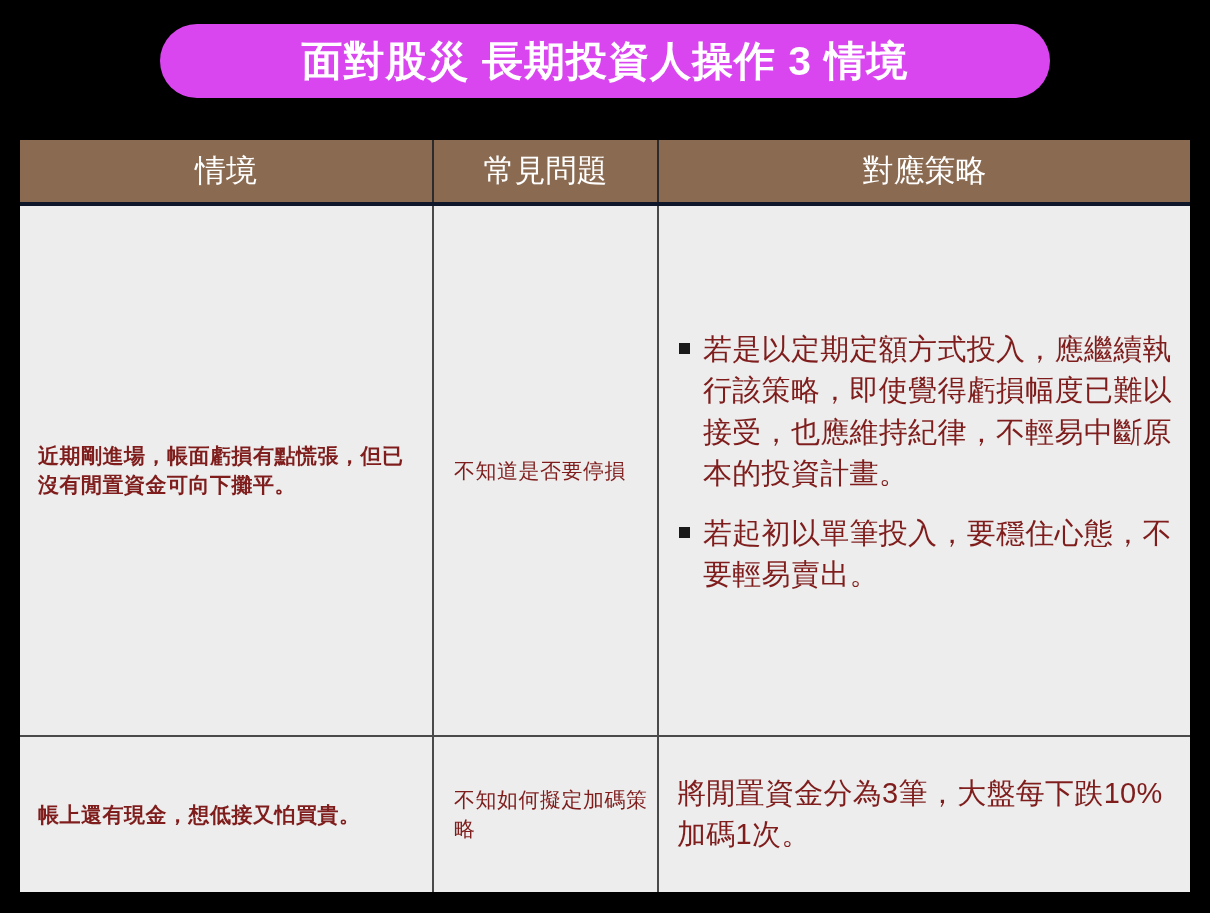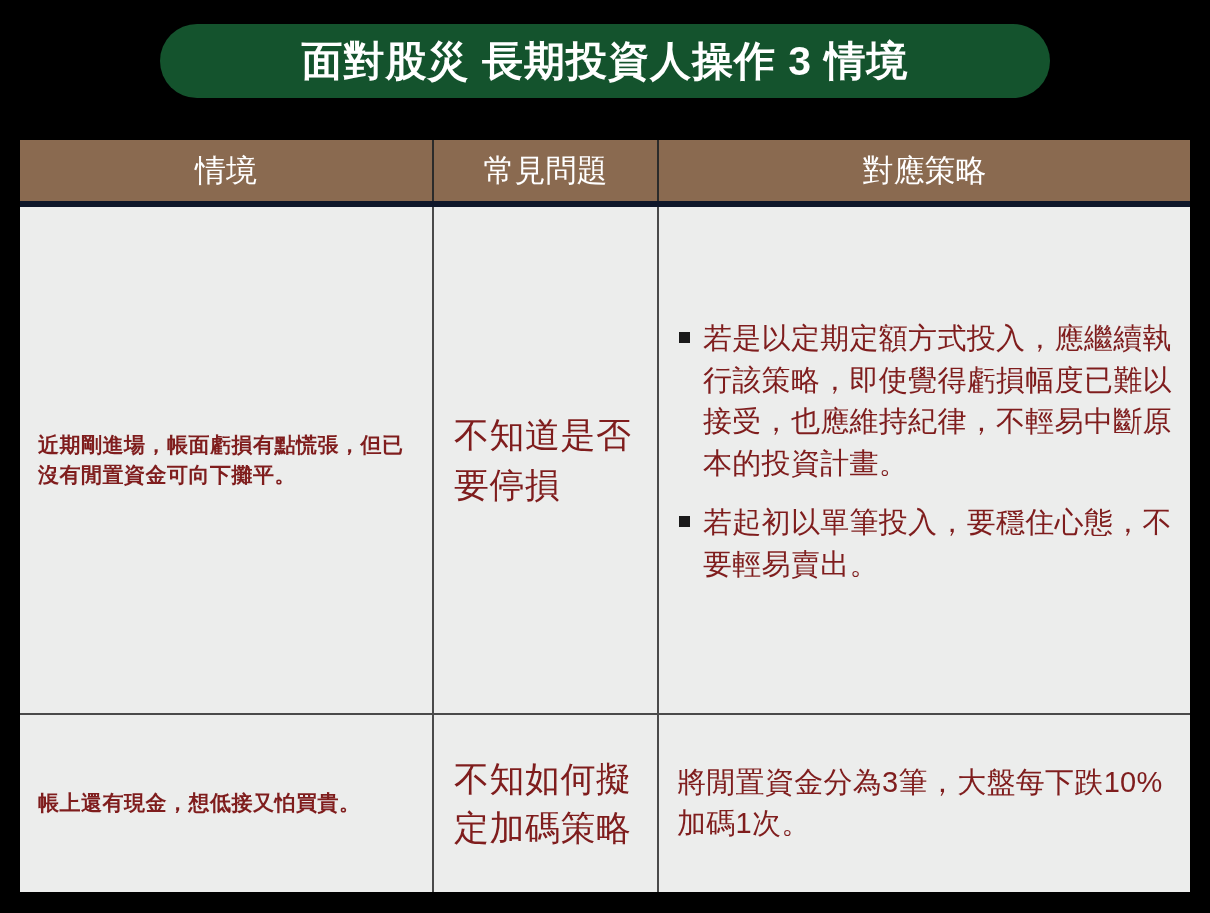--- a/index.html
+++ b/index.html
@@ -21,21 +21,21 @@
     background: #000000;
   }
 
   
   .title-pill {
     position: absolute;
     left: 160px;
     top: 24px;
     width: 890px;
     height: 74px;
-    background: #14532d;
+    background: #d946ef;
     border-radius: 40px;
     display: flex;
     align-items: center;
     justify-content: center;
     box-sizing: border-box;
   }
   .title-text {
     color: #ffffff;
     font-size: 41px;
     font-weight: bold;
@@ -69,21 +69,21 @@
   thead th {
     background: #8a6a50;
     color: #ffffff;
     font-size: 31px;
     font-weight: normal;
     height: 64px;
     padding: 0;
     text-align: center;
     vertical-align: middle;
     border-right: 2px solid #2b2b2b;
-    border-bottom: 6px solid #0f172a;
+    border-bottom: 4px solid #0f172a;
     box-sizing: border-box;
   }
   thead th:last-child { border-right: none; text-align: center; }
 
   tbody td {
     background: #ecedec;
     color: #7f1d1d;
     vertical-align: middle;
     border-right: 2px solid #4a4a4a;
     border-bottom: 2px solid #4a4a4a;
@@ -95,21 +95,21 @@
 
   .cell-scenario {
     font-size: 21px;
     font-weight: bold;
     line-height: 1.42;
     letter-spacing: 0.5px;
     padding-left: 18px !important;
     padding-right: 10px !important;
   }
   .cell-problem {
-    font-size: 35px;
+    font-size: 21px;
     font-weight: normal;
     line-height: 1.42;
     letter-spacing: 0.5px;
     padding-left: 20px !important;
     padding-right: 8px !important;
   }
   .cell-strategy {
     font-size: 29px;
     font-weight: normal;
     line-height: 1.43;

